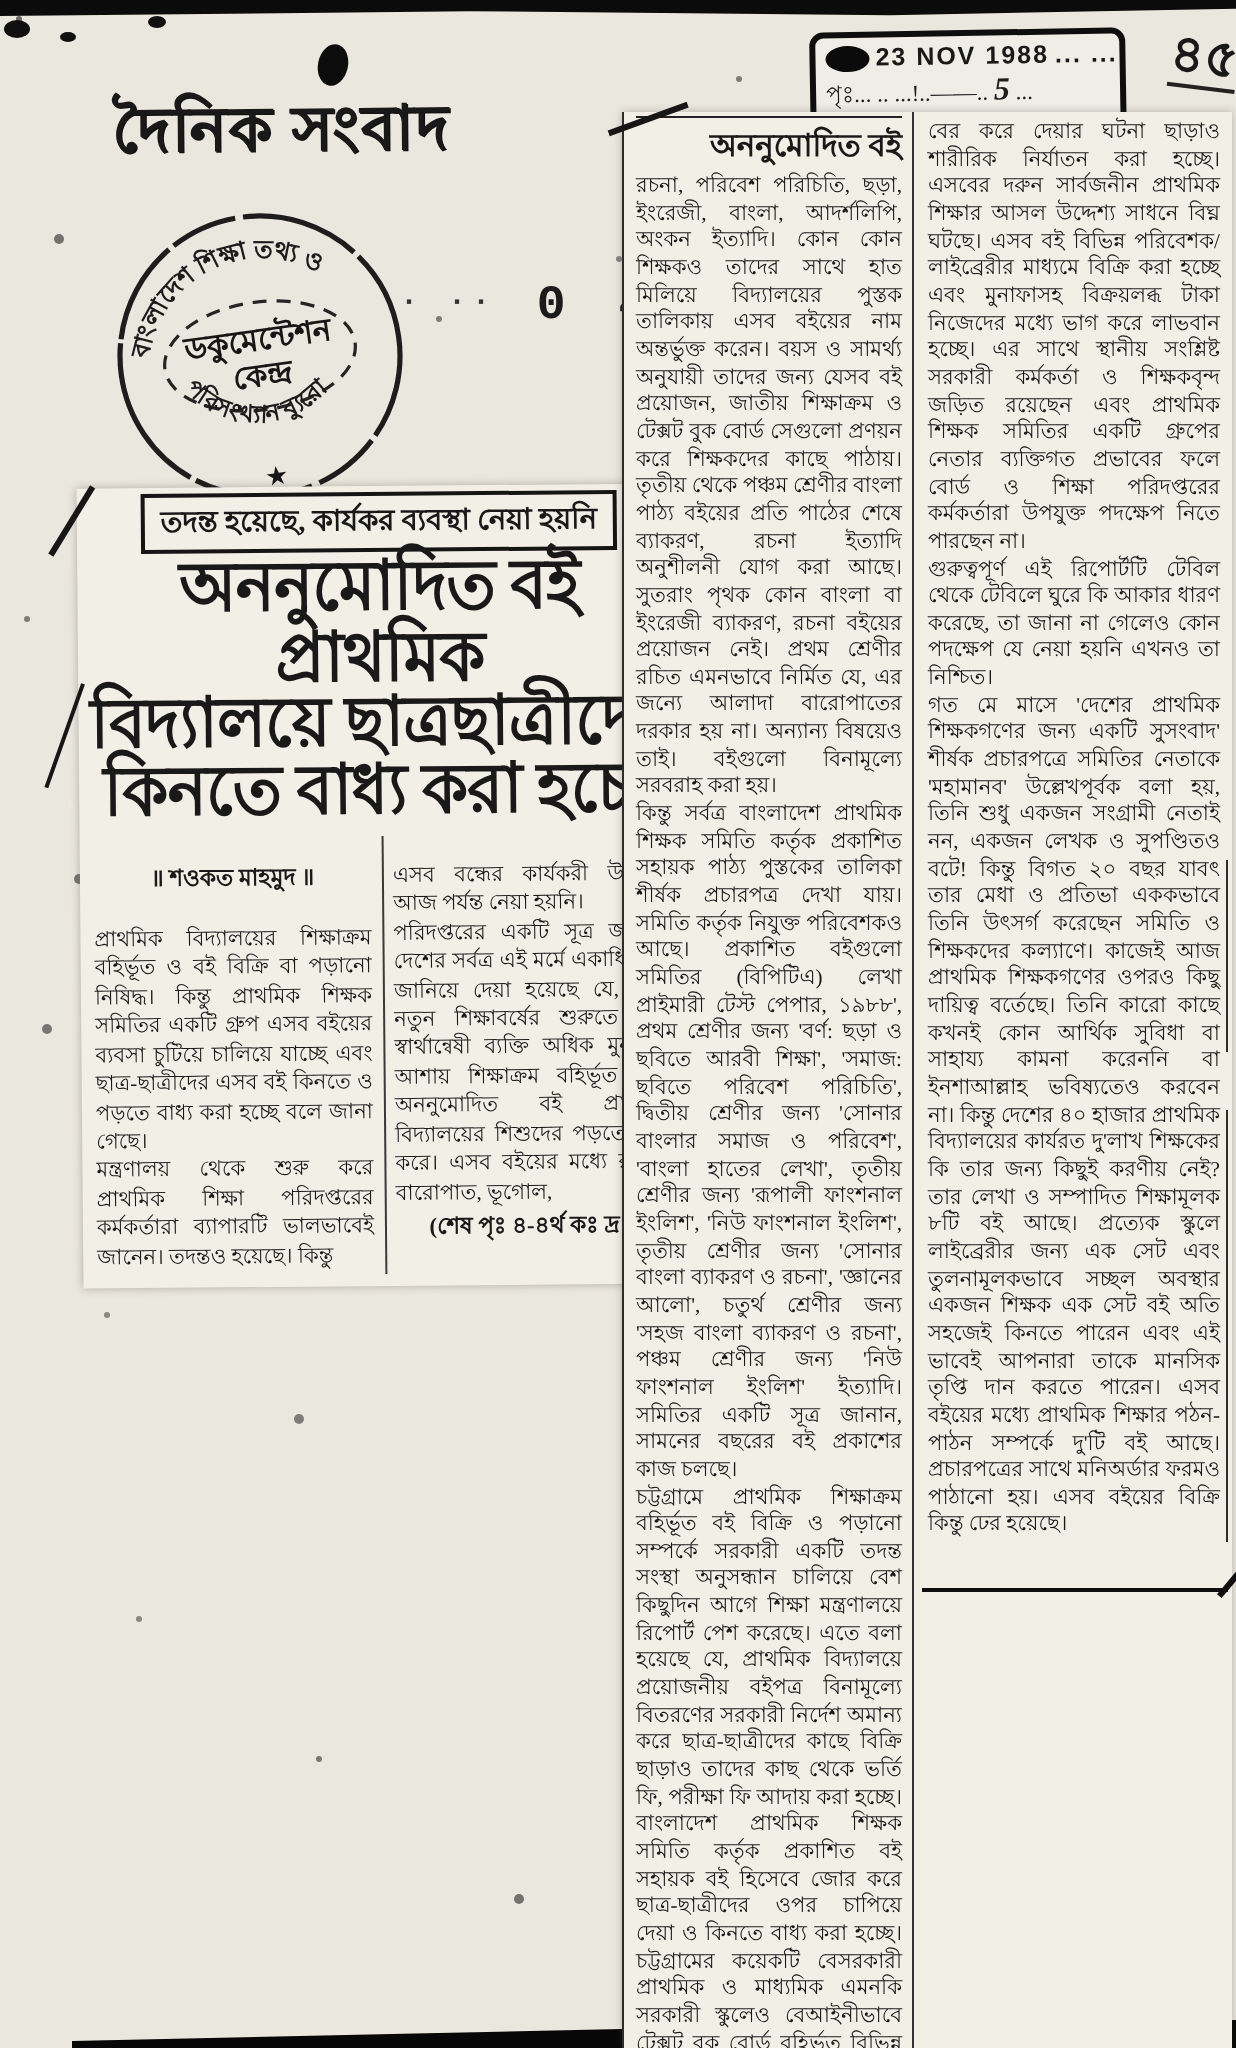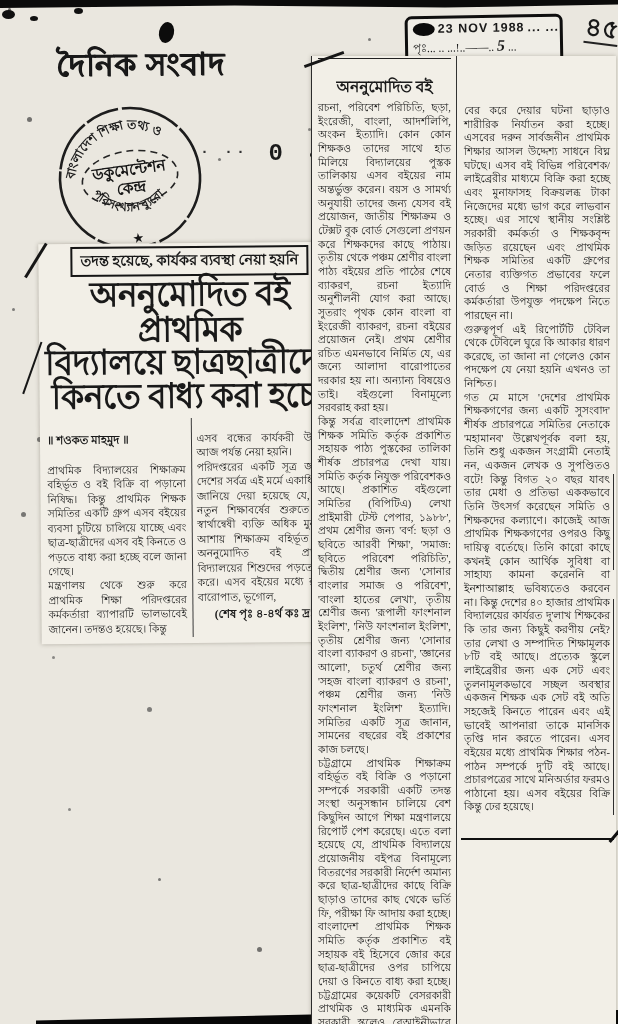--- a/index.html
+++ b/index.html
@@ -51,31 +51,31 @@
     font-weight:700;font-size:14.5px;white-space:nowrap;}
   .headline{line-height:1.02;font-weight:800;text-align:center;margin-top:3px;}
   .headline div{font-size:33px;letter-spacing:-0.5px;transform:scaleY(1.05);}
   .slash{position:absolute;background:#161616;}
   .slash.s1{width:2.5px;height:40px;left:-4px;top:-4px;transform:rotate(32deg);}
   .slash.s2{width:2.5px;height:70px;right:-2px;top:36px;transform:rotate(-18deg);}
   .slash.s3{width:2px;height:55px;left:-8px;top:96px;transform:rotate(20deg);}
   .body-cols{display:flex;margin-top:4px;}
   .body-cols .bcol{width:50%;padding:0 5px;font-size:10.6px;line-height:1.36;text-align:justify;white-space:pre-line;}
   .body-cols .bcol.first{border-right:1px solid #3a3a3a;}
-  .byline{text-align:left;font-weight:700;font-size:11.5px;margin-bottom:1px;white-space:nowrap;}
+  .byline{text-align:center;font-weight:700;font-size:11.5px;margin-bottom:1px;white-space:nowrap;}
   .continuation{text-align:center;font-weight:700;font-size:11.5px;margin-top:2px;white-space:nowrap;}
   
   .cont-clip{position:absolute;left:311px;top:56px;width:305px;height:968px;background:#f2efe7;
     box-shadow:0 0 4px rgba(60,55,40,.3);display:flex;}
   .cont-clip .diag{position:absolute;left:-8px;top:2px;width:42px;height:2.5px;background:#161616;transform:rotate(-20deg);}
   .ccol1{width:146px;border-left:1.5px solid #2c2c2c;border-right:1px solid #333;
     padding:2px 5px 0 6px;box-sizing:border-box;height:100%;overflow:hidden;}
-  .ccol1 .chead{font-weight:800;font-size:15.5px;text-align:center;border-top:1.5px solid #222;padding-top:16px;}
+  .ccol1 .chead{font-weight:800;font-size:15.5px;text-align:right;border-top:1.5px solid #222;padding-top:2px;}
   .ccol1 .csub{font-weight:700;font-size:12px;text-align:center;margin:1px 0 3px;}
-  .ccol2wrap{width:159px;box-sizing:border-box;position:relative;margin-top:44px;}
+  .ccol2wrap{width:159px;box-sizing:border-box;position:relative;}
   .ccol2{height:738px;overflow:hidden;padding:4px 6px 0 7px;box-sizing:border-box;}
   .ccol2-endbar{height:0;border-top:2.5px solid #0f0f0f;margin:0 2px 0 4px;position:relative;}
   .ccol2-endbar .corner{position:absolute;right:-2px;top:-14px;width:2.5px;height:18px;background:#0f0f0f;transform:rotate(40deg);}
   .cbody{font-size:10.6px;line-height:1.29;text-align:justify;white-space:pre-line;}
   .rb-seg{position:absolute;width:1.5px;background:#2e2e2e;right:2px;}
   .rb-seg.a{top:374px;height:96px;}
   .rb-seg.b{top:499px;height:216px;}
 </style>
 </head>
 <body>

